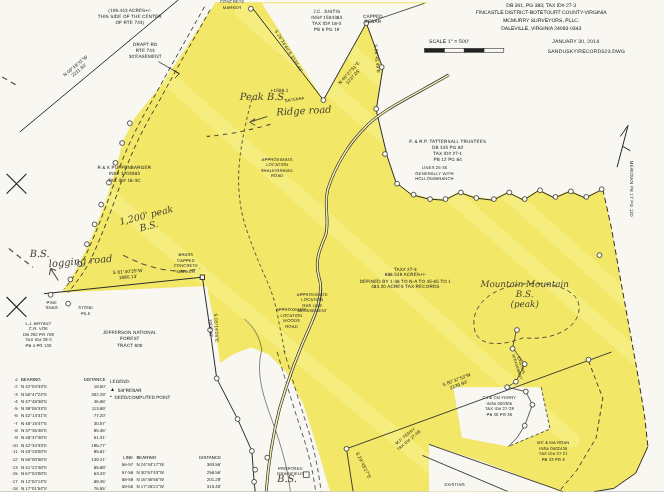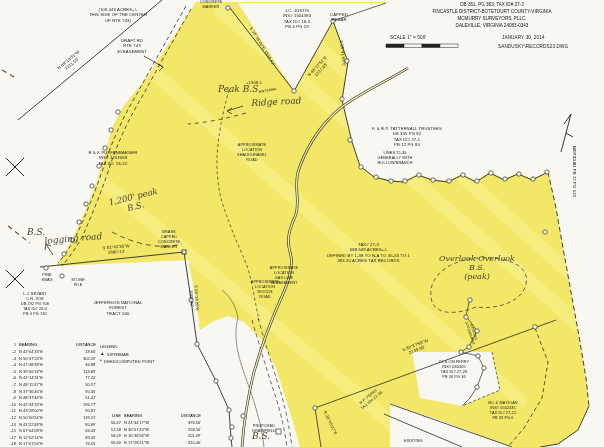--- a/index.html
+++ b/index.html
@@ -201,21 +201,21 @@
 <div class="lbl rot c" style="left:390px;top:352px;width:52px;transform:rotate(-21deg)">S 80°37'53"W
 2139.93'</div>
 <div class="lbl rot" style="left:327px;top:410px;transform:rotate(64deg)">S 29°45'27"E</div>
 
 <div class="hand" style="position:absolute;left:218px;top:84px">Peak B.S.</div>
 <div class="hand rot" style="position:absolute;left:251px;top:98px;transform:rotate(-3deg)">Ridge road</div>
 <div class="hand rot c" style="position:absolute;left:103px;top:200px;width:60px;font-size:8.5px;transform:rotate(-14deg)">1,200' peak
 B.S.</div>
 <div class="hand" style="position:absolute;left:27px;top:227px">B.S.</div>
 <div class="hand rot" style="position:absolute;left:44px;top:236px;transform:rotate(-5deg)">logging road</div>
-<div class="hand c" style="position:absolute;left:426px;top:255px;width:102px;font-size:8px">Overlook Overlook
+<div class="hand c" style="position:absolute;left:426px;top:255px;width:102px;font-size:8px">Mountain Mountain
 B.S.
 (peak)</div>
 <div class="hand" style="position:absolute;left:252px;top:431px">B.S.</div>
 
 <div class="legend" style="left:100px;top:344px">
   <div>LEGEND:</div>
   <div class="lg-item">
     <span class="lg-sym">▲</span>
     <span>5/8"REBAR</span>
   </div>

